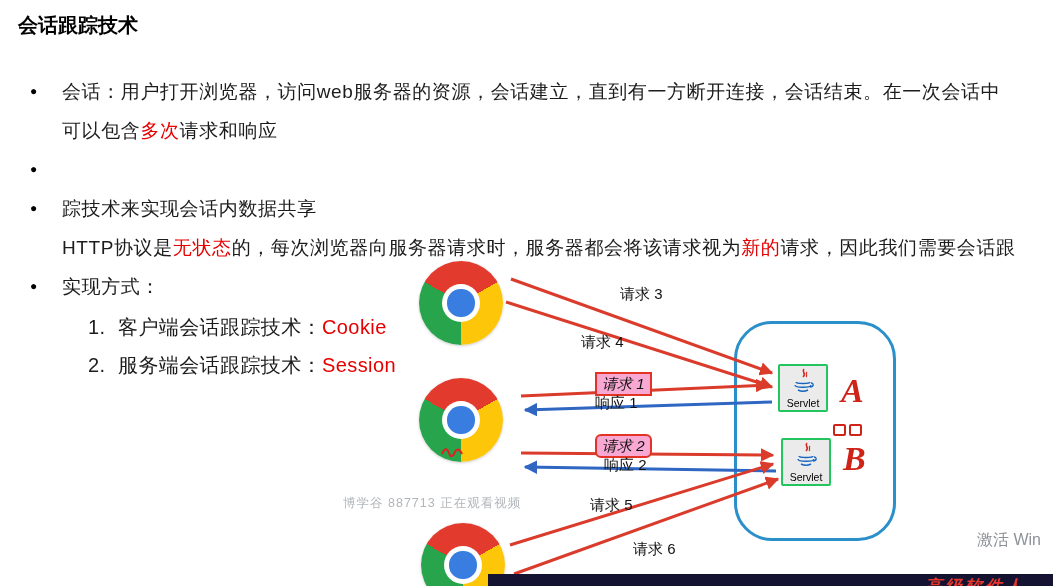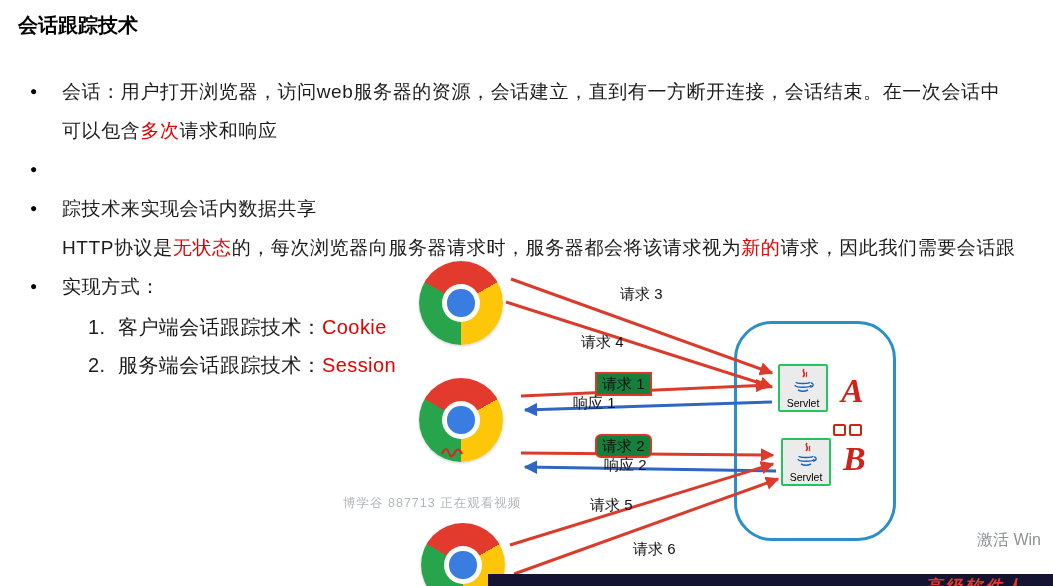--- a/index.html
+++ b/index.html
@@ -48,21 +48,21 @@
     font-family:"Liberation Serif","DejaVu Serif",serif;
     font-style:italic;font-weight:bold;font-size:34px;line-height:34px;
   }
   .glasses{position:absolute;left:833px;top:424px;display:flex;gap:3px;z-index:2;}
   .glasses span{width:9px;height:8px;border:2px solid #cf2318;border-radius:2px;}
 
   .arrows{position:absolute;left:0;top:0;z-index:4;pointer-events:none;}
   .scribble{position:absolute;left:440px;top:444px;z-index:5;}
 
   .dlabel{position:absolute;z-index:6;font-size:15px;color:#111;white-space:nowrap;line-height:18px;}
-  .dlabel.boxed{border:2px solid #e23325;background:#15803d;padding:0 5px;line-height:20px;}
+  .dlabel.boxed{border:2px solid #e23325;background:#f9a8d4;padding:0 5px;line-height:20px;font-style:italic;}
 
   .watermark{
     position:absolute;left:343px;top:495px;z-index:7;
     font-size:12.5px;color:#b2b6ba;letter-spacing:1px;white-space:nowrap;
   }
   .activation{position:absolute;left:977px;top:530px;z-index:7;color:#8e9297;white-space:nowrap;}
   .act1{font-size:16px;}
   .act2{font-size:10px;margin-top:23px;}
 
   .bottom-bar{
@@ -185,21 +185,21 @@
     <line x1="514" y1="574" x2="778" y2="479" stroke="#da3b2b" stroke-width="3" marker-end="url(#ar)"></line>
   </svg>
 
   <svg class="scribble" width="24" height="16" viewBox="0 0 24 16">
     <path d="M2 10q4-9 7-1q2 7 6-1q3-6 7 2" stroke="#d22" stroke-width="2" fill="none"></path>
   </svg>
 
   <span class="dlabel" style="left:620px;top:285px;">请求 3</span>
   <span class="dlabel" style="left:581px;top:333px;">请求 4</span>
   <span class="dlabel boxed" style="left:595px;top:372px;">请求 1</span>
-  <span class="dlabel" style="left:573px;top:394px;">响应 1</span>
+  <span class="dlabel" style="left:595px;top:394px;">响应 1</span>
   <span class="dlabel boxed" style="left:595px;top:434px;border-radius:6px;">请求 2</span>
   <span class="dlabel" style="left:604px;top:456px;">响应 2</span>
   <span class="dlabel" style="left:590px;top:496px;">请求 5</span>
   <span class="dlabel" style="left:633px;top:540px;">请求 6</span>
 
 </div>
 
 <div class="watermark">博学谷 887713 正在观看视频</div>
 
 <div class="activation">

